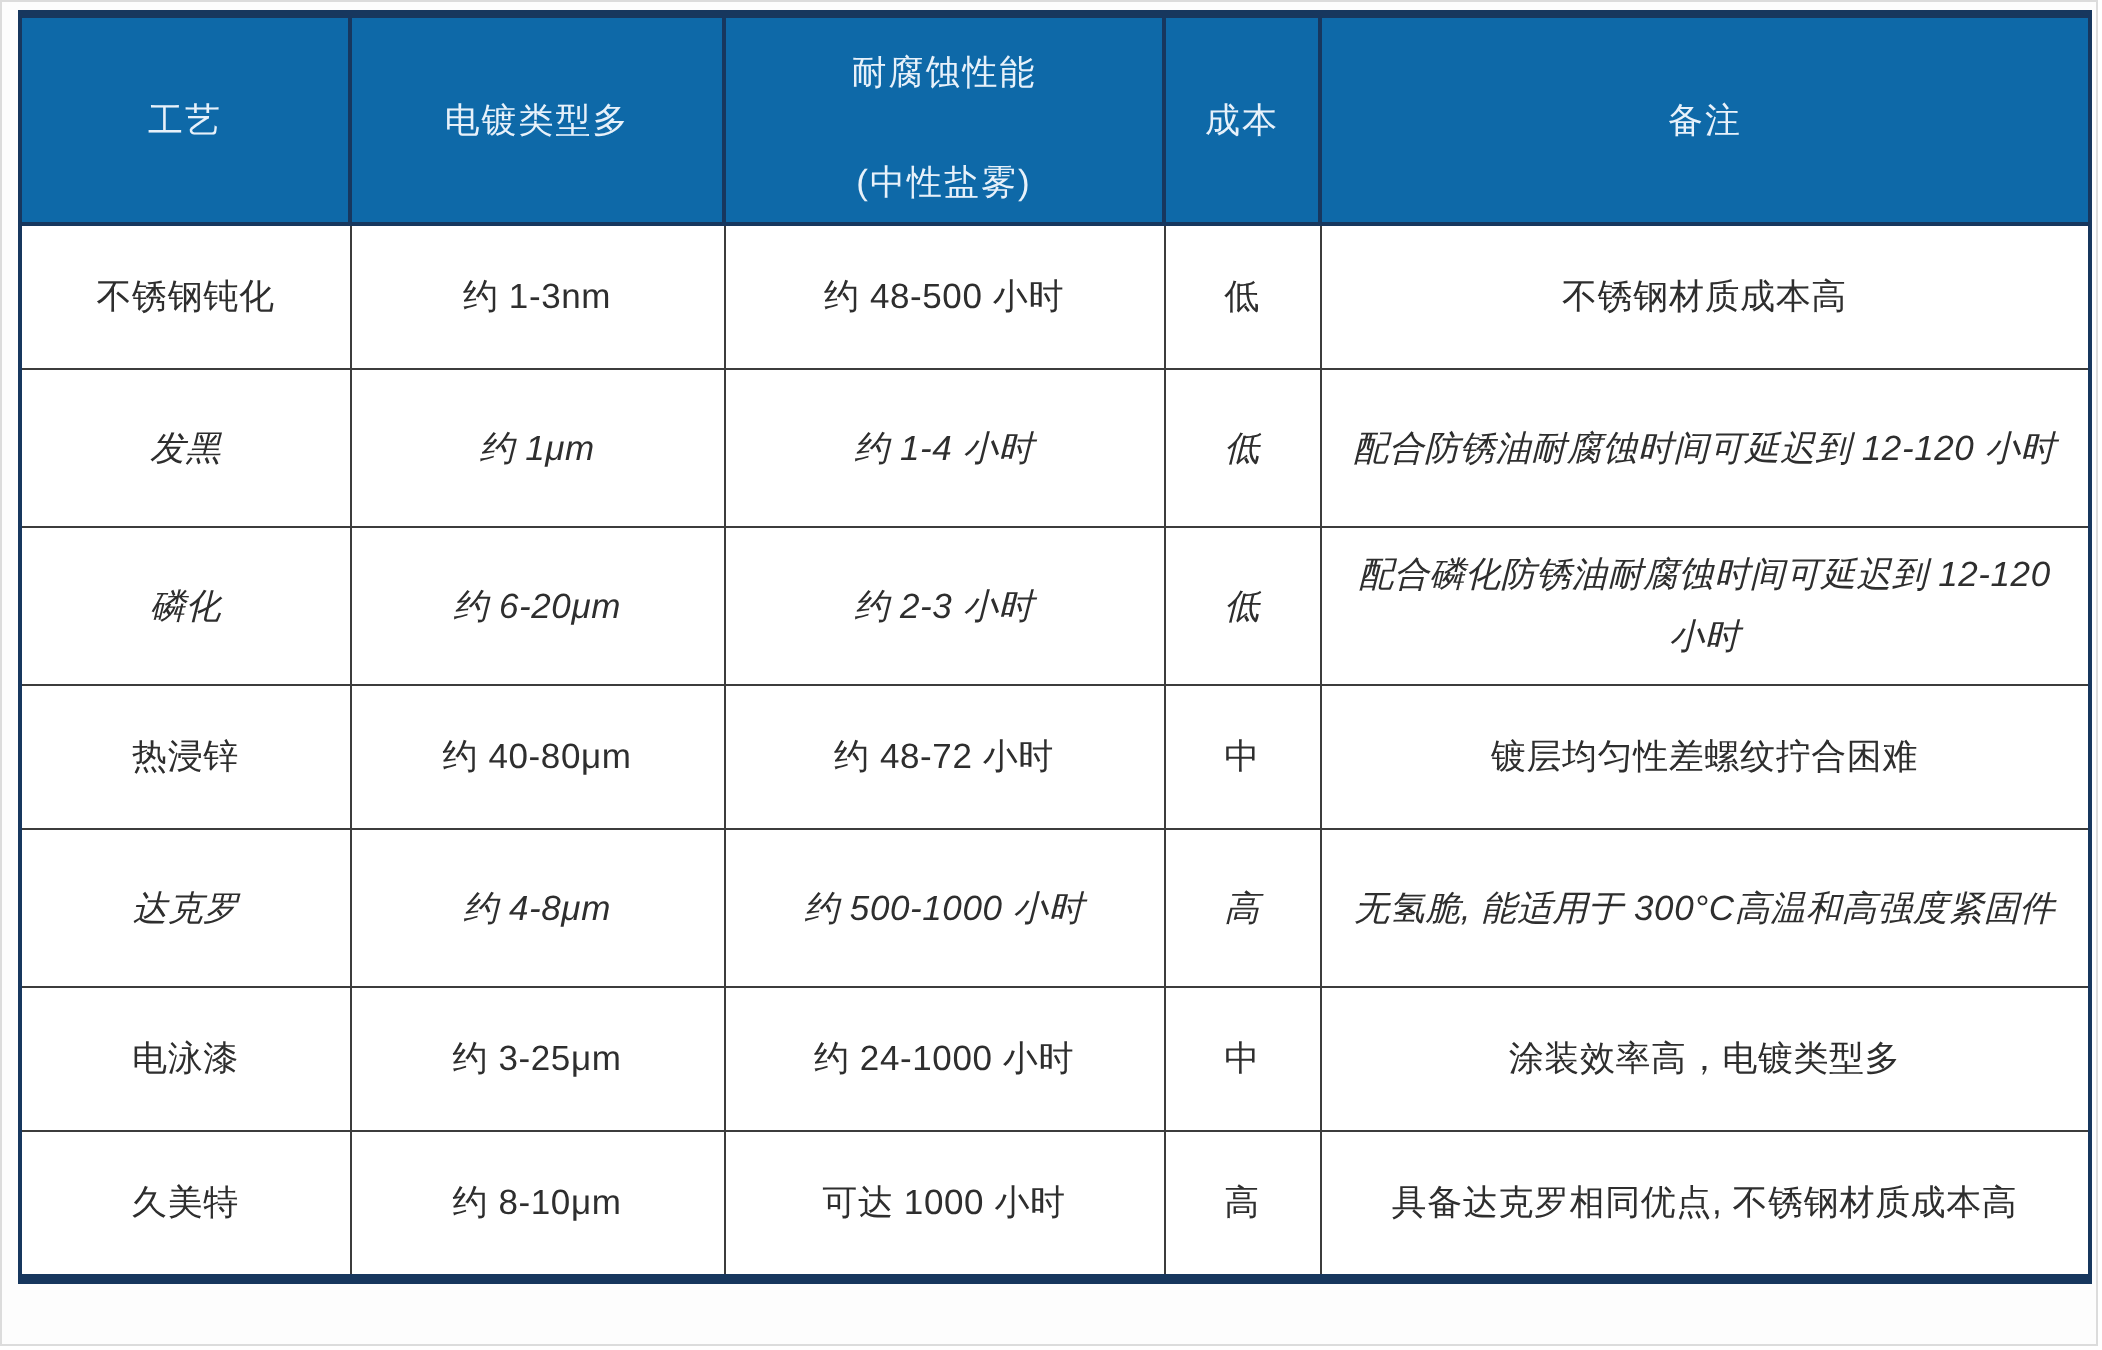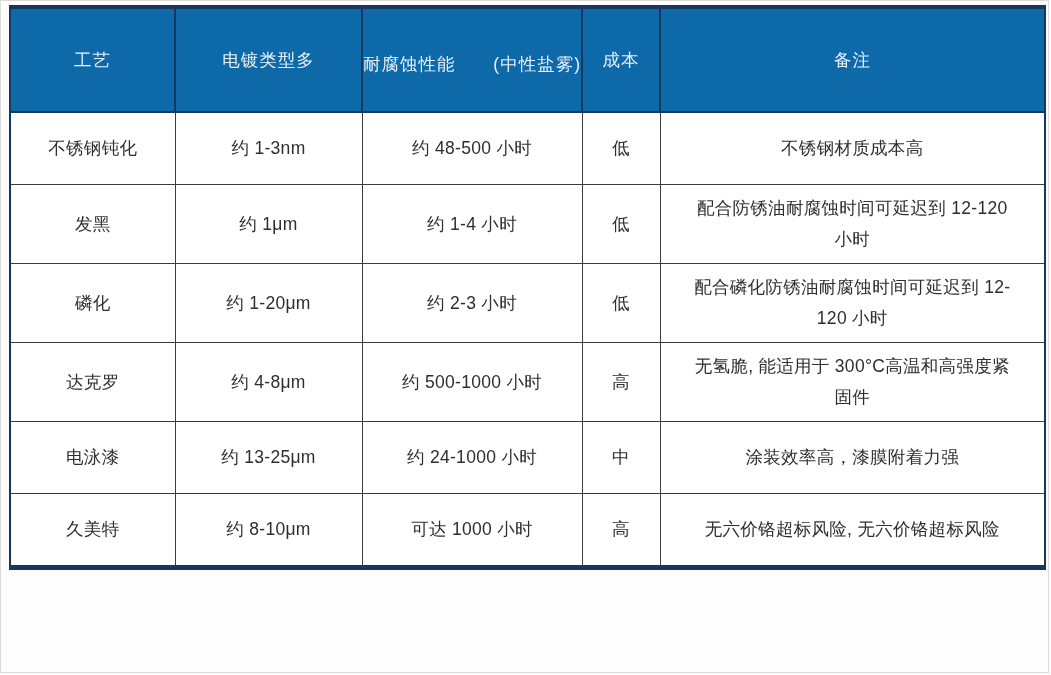--- a/index.html
+++ b/index.html
@@ -36,40 +36,40 @@
     font-size:17.5px;
     letter-spacing:1px;
     border:2px solid #17375e;
     height:102px;
     text-align:center;
     vertical-align:middle;
     padding:0;
   }
   .th-stack{
     display:flex;
-    flex-direction:row;
+    flex-direction:column;
     justify-content:space-between;
     height:100%;
     padding:15px 0 8px 0;
     box-sizing:border-box;
     align-items:center;
   }
   tbody td{
     border:1px solid #3c3c3c;
     font-size:17.5px;
     color:#2e2e2e;
     text-align:center;
     vertical-align:middle;
     padding:20px 8px;
     letter-spacing:0.3px;
     line-height:31px;
   }
   tbody tr{height:47px;}
-  tbody tr.tall{height:79px;}
-  tbody td.note-cell{padding:2px 30px;}
+  tbody tr.tall{height:79px;font-style:italic;}
+  tbody td.note-cell{padding:2px 12px;}
 </style>
 </head>
 <body>
 
 <div class="page">
   <table class="process-table">
     <colgroup>
       <col class="c1">
         <col class="c2">
         <col class="c3">
@@ -100,41 +100,48 @@
       </tr>
       <tr class="tall">
         <td>发黑</td>
         <td>约 1μm</td>
         <td>约 1-4 小时</td>
         <td>低</td>
         <td class="note-cell">配合防锈油耐腐蚀时间可延迟到 12-120 小时</td>
       </tr>
       <tr class="tall">
         <td>磷化</td>
-        <td>约 1-20μm</td>
+        <td>约 6-20μm</td>
         <td>约 2-3 小时</td>
         <td>低</td>
         <td class="note-cell">配合磷化防锈油耐腐蚀时间可延迟到 12-120 小时</td>
+      </tr>
+      <tr>
+        <td>热浸锌</td>
+        <td>约 40-80μm</td>
+        <td>约 48-72 小时</td>
+        <td>中</td>
+        <td class="note-cell">镀层均匀性差螺纹拧合困难</td>
       </tr>
       <tr class="tall">
         <td>达克罗</td>
         <td>约 4-8μm</td>
         <td>约 500-1000 小时</td>
         <td>高</td>
         <td class="note-cell">无氢脆, 能适用于 300°C高温和高强度紧固件</td>
       </tr>
       <tr>
         <td>电泳漆</td>
-        <td>约 13-25μm</td>
+        <td>约 3-25μm</td>
         <td>约 24-1000 小时</td>
         <td>中</td>
-        <td class="note-cell">涂装效率高，漆膜附着力强</td>
+        <td class="note-cell">涂装效率高，电镀类型多</td>
       </tr>
       <tr>
         <td>久美特</td>
         <td>约 8-10μm</td>
         <td>可达 1000 小时</td>
         <td>高</td>
-        <td class="note-cell">无六价铬超标风险, 无六价铬超标风险</td>
+        <td class="note-cell">具备达克罗相同优点, 不锈钢材质成本高</td>
       </tr>
     </tbody>
   </table>
 </div>
 
 </body></html>

